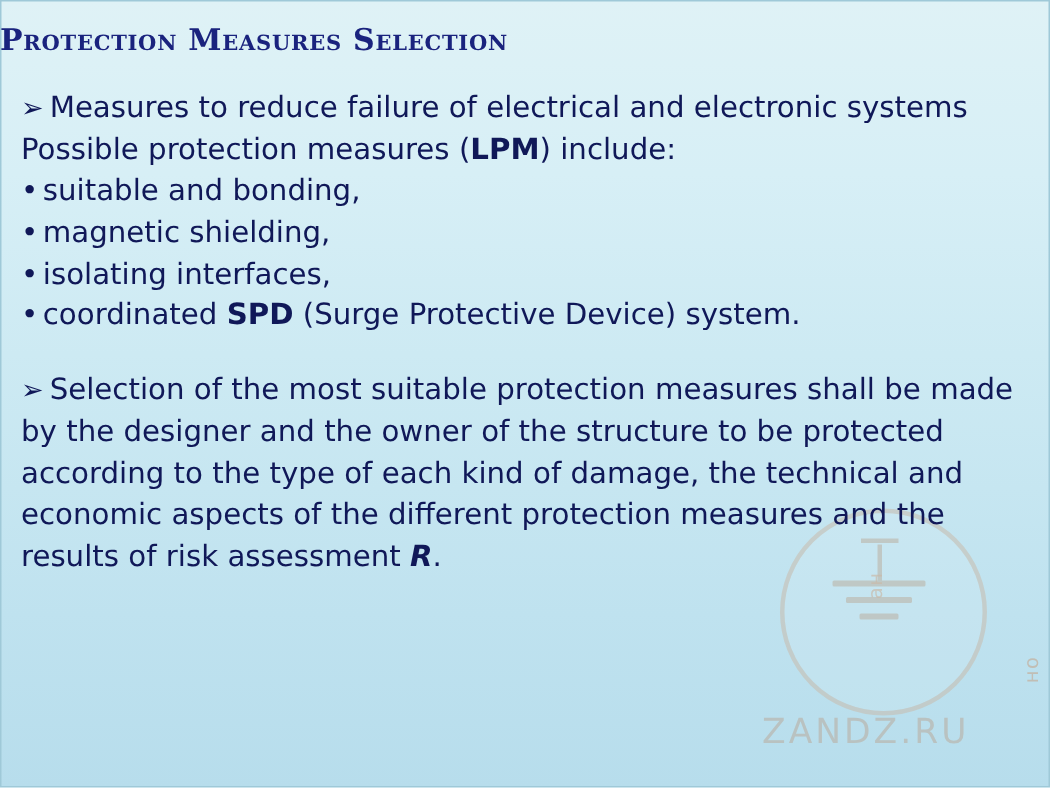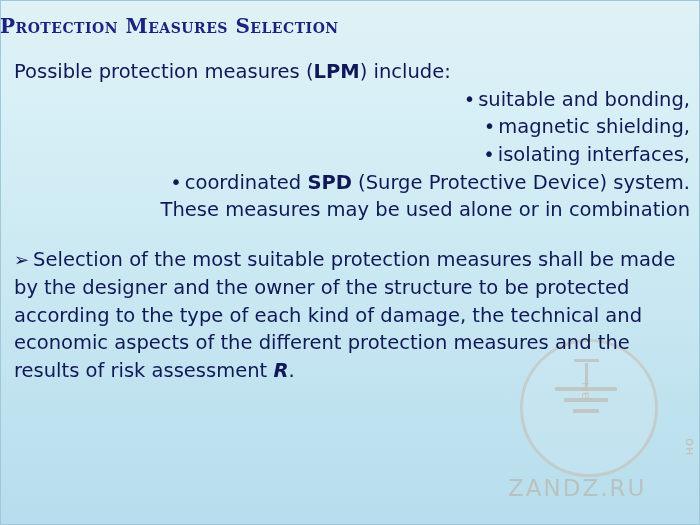--- a/index.html
+++ b/index.html
@@ -135,21 +135,20 @@
     width: 676px;
     color: #101858;
     font-size: 19.5px;
     line-height: 1.42;
   }
   .para {
     margin: 0 0 0 0;
   }
   .para + .para {
     margin-top: 0px;
-    text-align: right;
   }
   .blockgap {
     height: 22px;
   }
   .line {
     white-space: nowrap;
   }
   .arrow {
     font-family: "DejaVu Sans", sans-serif;
     font-size: 18px;
@@ -183,39 +182,41 @@
     </div>
     <div class="wm-text">ZANDZ.RU</div>
   </div>
   <div class="wm-vert">но</div>
   <div class="wm-vert2">ан</div>
 
   <div class="title">Protection Measures Selection</div>
 
   <div class="body">
 
+    <div class="para line">
+      <span class="arrow">➢</span><span>Measures to reduce failure of electrical and electronic systems</span>
+    </div>
 
     <div class="para line">
       <span>Possible protection measures (</span><b>LPM</b><span>) include:</span>
     </div>
 
     <div class="para line">
       <span class="bullet-dot">•</span><span>suitable and bonding,</span>
     </div>
     <div class="para line">
       <span class="bullet-dot">•</span><span>magnetic shielding,</span>
     </div>
     <div class="para line">
       <span class="bullet-dot">•</span><span>isolating interfaces,</span>
     </div>
     <div class="para line">
       <span class="bullet-dot">•</span><span>coordinated </span><b>SPD</b><span> (Surge Protective Device) system.</span>
     </div>
 
-    <div class="para line">These measures may be used alone or in combination</div>
 
     <div class="blockgap"></div>
 
     <div class="para para-block">
       <span class="arrow">➢</span><span>Selection of the most suitable protection measures shall be made by the designer and the owner of the structure to be protected according to the type of each kind of damage, the technical and economic aspects of the different protection measures and the results of risk assessment </span><span class="ital-bold">R</span><span>.</span>
     </div>
 
   </div>
 </div>
 

